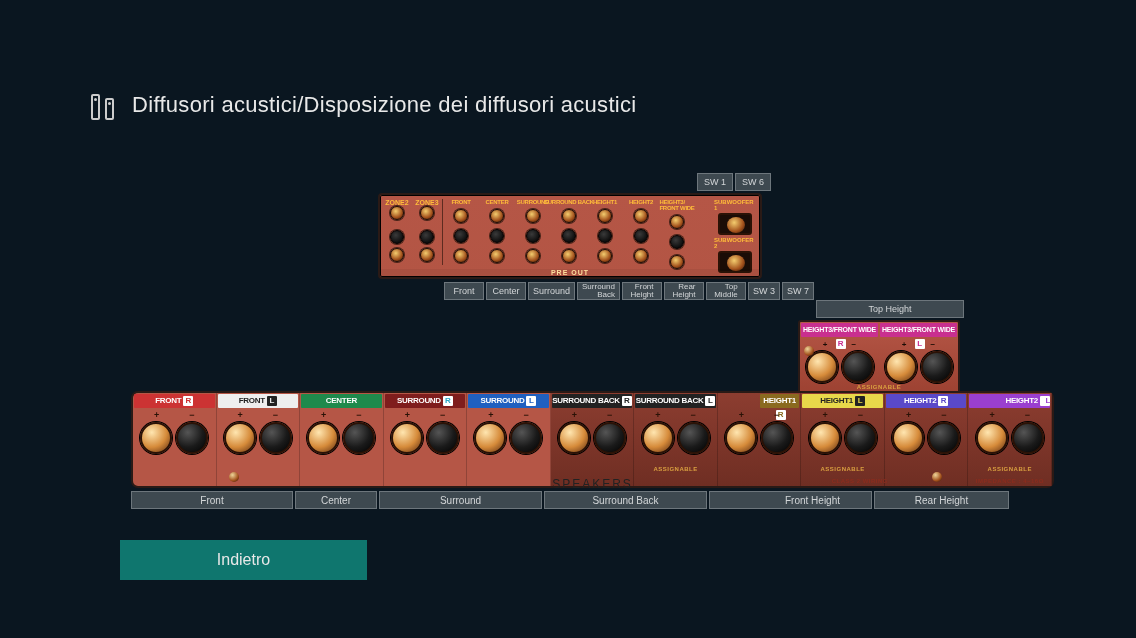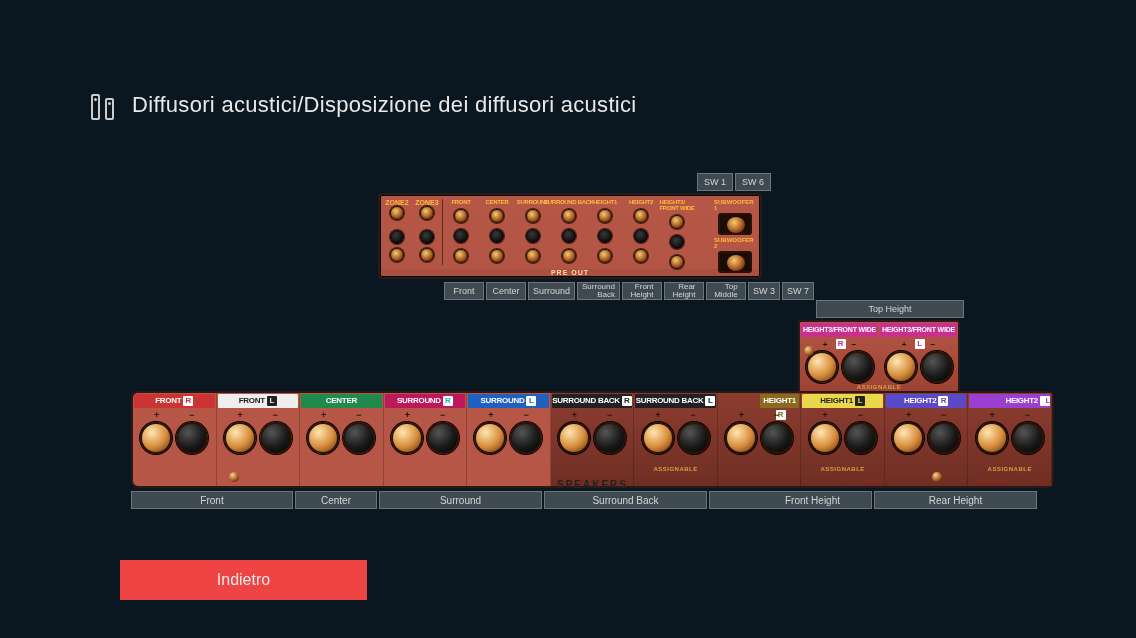--- a/index.html
+++ b/index.html
@@ -71,45 +71,45 @@
   
   .spk { position: absolute; left: 131px; top: 391px; width: 923px; height: 97px;
          background: #b55646; border:2px solid #2a1a16; border-radius:7px; display:flex; }
   .spk-cell { width: 84px; position:relative; border-right:1px solid rgba(0,0,0,.2); }
   .spk-cell.dark { background: linear-gradient(#8c3d30,#6f2e23); }
   .cell-hdr { height:14px; margin:1px; text-align:center; font-size:8px; font-weight:bold; color:#fff; line-height:14px; border-radius:1px; letter-spacing:-.3px;}
   .cell-hdr .ch { display:inline-block; width:10px; height:10px; line-height:10px; font-size:8px; background:#fff; border-radius:1px; margin-left:2px;}
   .hdr-red { background:#cc3333; } .hdr-red .ch{color:#cc3333;}
   .hdr-wht { background:#eee; color:#222; } .hdr-wht .ch{background:#222;color:#eee;}
   .hdr-grn { background:#1f8a4c; }
-  .hdr-cyn { background:#be185d; } .hdr-cyn .ch{color:#2aa8c9;}
+  .hdr-cyn { background:#7f1d1d; } .hdr-cyn .ch{color:#2aa8c9;}
   .hdr-blu { background:#2060c0; } .hdr-blu .ch{color:#2060c0;}
   .hdr-brnz{ background:#8a6a1f;margin-left:42px; } .hdr-brnz .ch{color:#8a6a1f;}
   .hdr-yel { background:#e8d84a; color:#222;} .hdr-yel .ch{background:#222;color:#e8d84a;}
   .hdr-prp { background:#5a49c9; } .hdr-prp .ch{color:#5a49c9;}
   .hdr-vio { background:#9a3fcf;text-align:right; } .hdr-vio .ch{color:#9a3fcf;}
   .hdr-blk { background:#222; } .hdr-blk .ch{color:#222;}
 
   .pm { display:flex; justify-content:space-around; font-size:9px; color:#2a1206; font-weight:bold; padding:0 6px; margin-top:2px;}
   .terms { display:flex; justify-content:center; gap:4px; margin-top:2px;}
 
   .spk-footer { position:absolute; left:4px; right:4px; bottom:2px; display:flex; justify-content:space-between; align-items:center; font-size:7px; color:#8b3a2c; font-weight:bold;}
-  .spk-footer .spk-main { position:absolute; left:50%; transform:translateX(-50%); color:#222; font-size:10px; letter-spacing:2px; font-weight:bold;}
+  .spk-footer .spk-main { position:absolute; left:50%; transform:translateX(-50%); color:#222; font-size:12px; letter-spacing:2px; font-weight:normal;}
   .assignable { position:absolute; bottom:14px; left:0; right:0; text-align:center; font-size:6px; color:#d9a040; font-weight:bold; letter-spacing:.5px;}
   .cls2 { font-size:6px; color:#8a2c1e; font-weight:bold; letter-spacing:.5px;}
   .imp { font-size:6px; color:#8a2c1e; font-weight:bold; letter-spacing:.5px;}
 
   
   .wide-btns { position:absolute; left:131px; top:491px; display:flex; gap:2px; }
   .wbtn { background:#3e4950; border:1px solid #6d767c; color:#d3d6d8; font-size:10px;
           height:18px; display:flex; align-items:center; justify-content:center;}
 
   
-  .back { position:absolute; left:120px; top:560px; width:247px; height:40px;
-          background:#ef4444; color:#e8e8e8; font-size:16px; display:flex; align-items:center; justify-content:center; cursor:pointer;}
+  .back { position:absolute; left:120px; top:540px; width:247px; height:40px;
+          background:#0f766e; color:#e8e8e8; font-size:16px; display:flex; align-items:center; justify-content:center; cursor:pointer;}
 
   
   .screw { width:10px; height:10px; border-radius:50%; background:radial-gradient(circle at 35% 30%, #eed49a, #a2501b 60%, #1a0c06); position:absolute;}
 </style>
 </head>
 <body>
 
 <div class="hdr">
   <div class="hdr-icon">
     <div class="sp sp1">
@@ -393,16 +393,16 @@
     <div class="screw" style="left:96px; bottom:4px;"></div>
     <div class="screw" style="right:110px; bottom:4px;"></div>
   </div>
 
 <div class="wide-btns" id="wbtns">
     <div class="wbtn" style="width: 162px;">Front</div>
     <div class="wbtn" style="width: 82px;">Center</div>
     <div class="wbtn" style="width: 163px;">Surround</div>
     <div class="wbtn" style="width: 163px;">Surround Back</div>
     <div class="wbtn" style="width: 163px; padding-left: 44px;">Front Height</div>
-    <div class="wbtn" style="width: 163px;">Rear Height</div>
+    <div class="wbtn" style="width: 135px;">Rear Height</div>
   </div>
 
 <div class="back">Indietro</div>
 
 </body></html>

